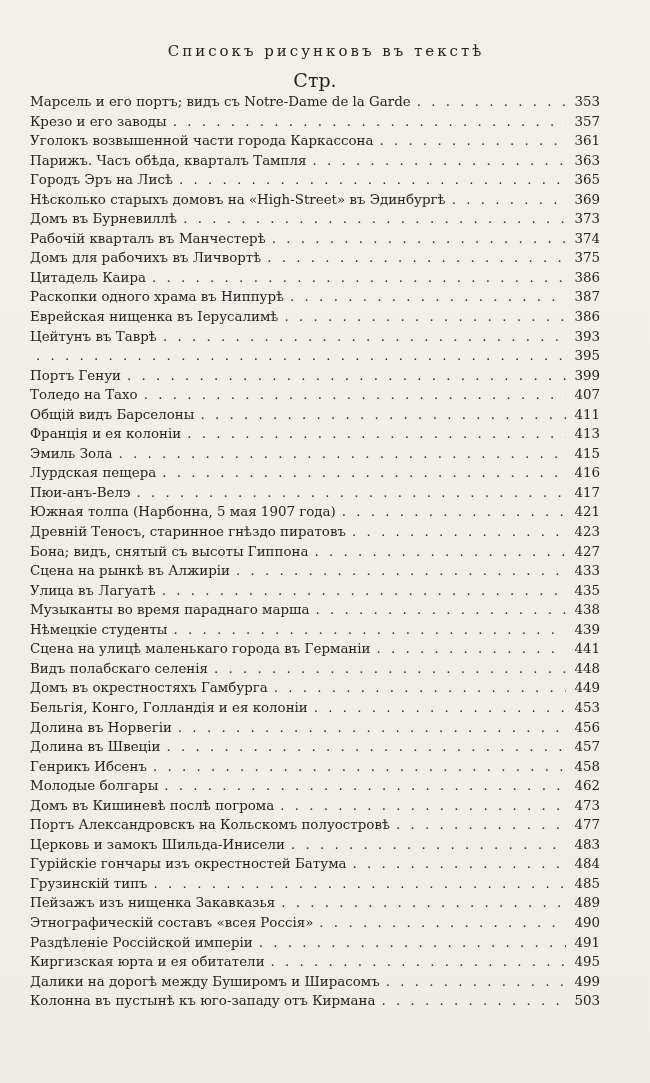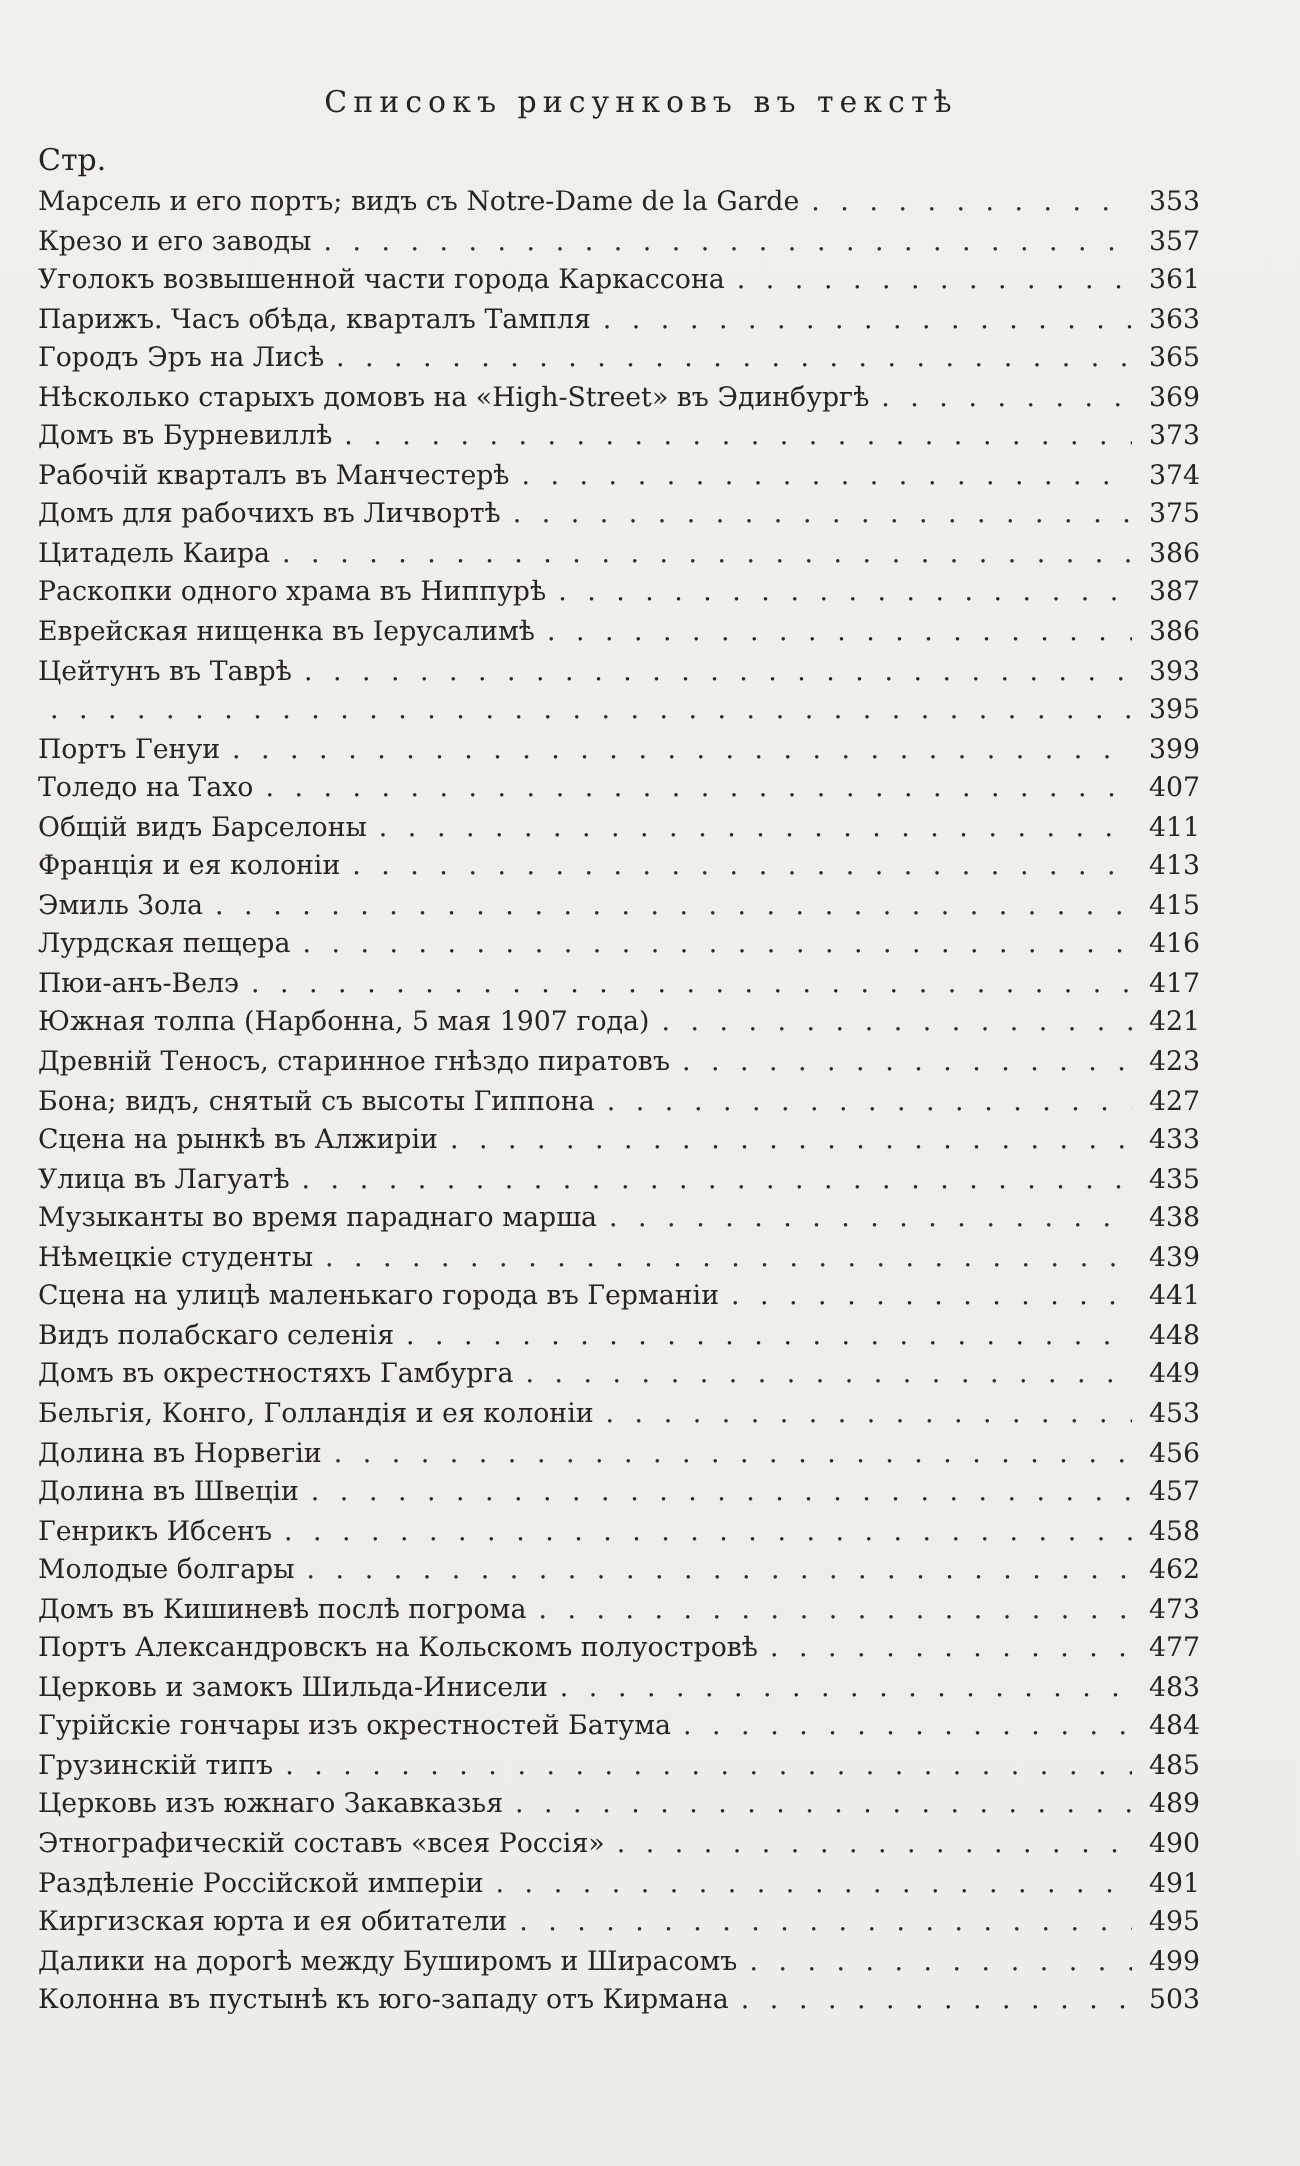--- a/index.html
+++ b/index.html
@@ -11,34 +11,34 @@
     height: 1083px;
     background: #f1efe9;
     color: #262420;
     font-family: "DejaVu Serif", "Liberation Serif", serif;
     overflow: hidden;
   }
   .page {
     box-sizing: border-box;
     width: 650px;
     height: 1083px;
-    padding: 42px 50px 0 19px;
+    padding: 42px 50px 0 30px;
     background: linear-gradient(180deg, #f2f0ea 0%, #f0eee8 55%, #efede7 100%);
   }
   .title {
     font-size: 15px;
     font-weight: normal;
     text-align: center;
     letter-spacing: 3px;
     margin: 0 0 12px 22px;
     white-space: nowrap;
   }
   .col-header {
-    text-align: left;
-    font-size: 15px;
+    text-align: center;
+    font-size: 19px;
     line-height: 17px;
     margin: 0 0 3px 0;
   }
   .toc {
     width: 100%;
   }
   .row {
     display: flex;
     align-items: flex-start;
     font-size: 13.4px;
@@ -313,21 +313,21 @@
     <span class="pagenum">484</span>
   </div>
 
   <div class="row">
     <span class="label">Грузинскій типъ</span>
     <span class="dots"></span>
     <span class="pagenum">485</span>
   </div>
 
   <div class="row">
-    <span class="label">Церковь изъ южнаго Закавказья</span>
+    <span class="label">Пейзажъ изъ нищенка Закавказья</span>
     <span class="dots"></span>
     <span class="pagenum">489</span>
   </div>
 
   <div class="row">
     <span class="label">Этнографическій составъ «всея Россія»</span>
     <span class="dots"></span>
     <span class="pagenum">490</span>
   </div>
 

